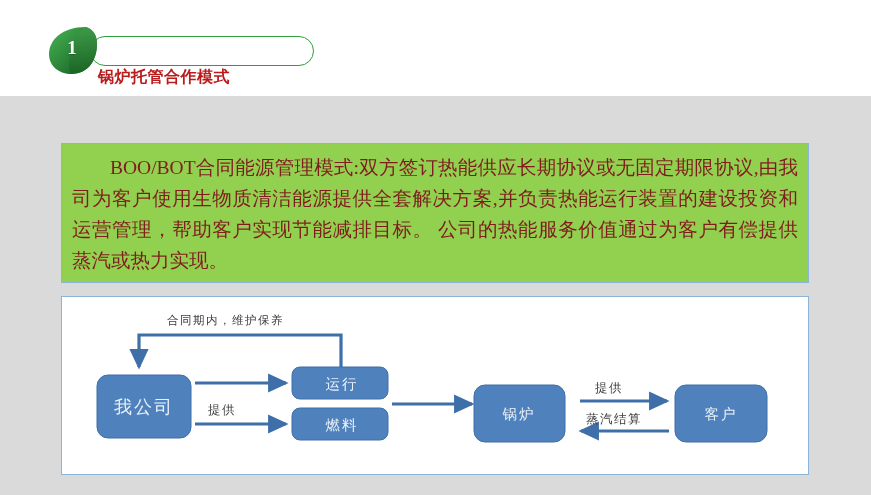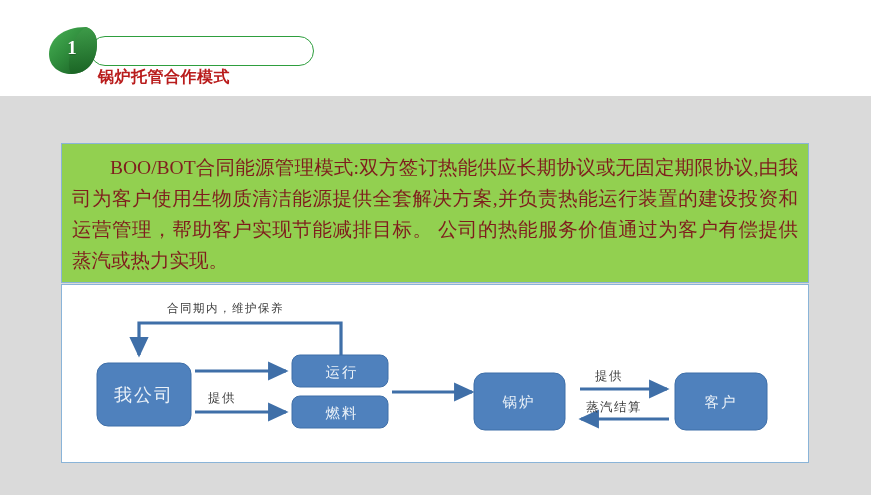--- a/index.html
+++ b/index.html
@@ -98,21 +98,21 @@
     text-indent: 38px;
     text-align: justify;
     white-space: normal;
     word-break: break-all;
   }
 
   
   #diagram-panel {
     position: absolute;
     left: 61px;
-    top: 284px;
+    top: 296px;
     width: 748px;
     height: 179px;
     background: #ffffff;
     border: 1.5px solid #8ab4d8;
     box-sizing: border-box;
     overflow: hidden;
     padding-left: 25px;
   }
   #diagram-svg {
     position: absolute;

